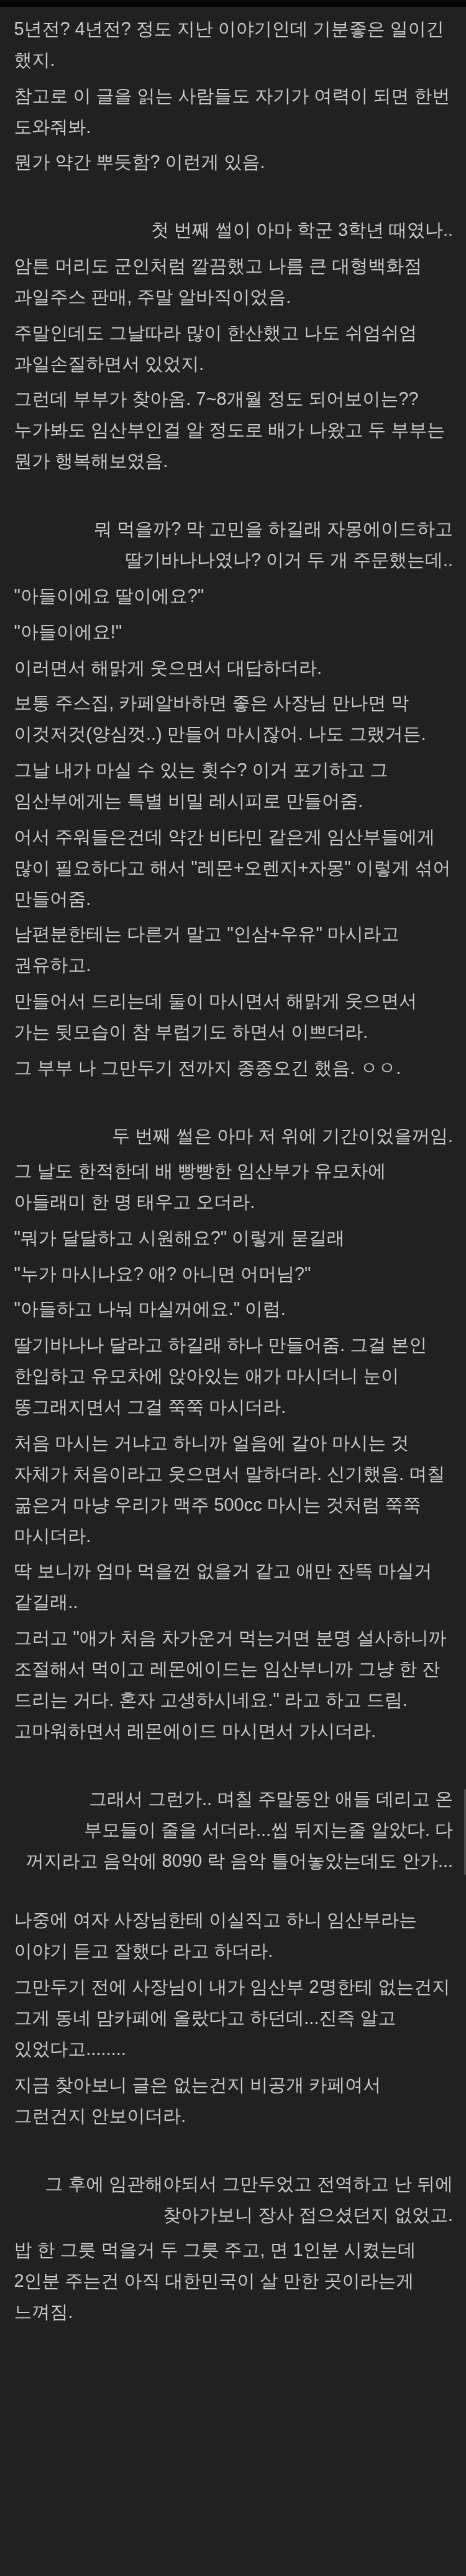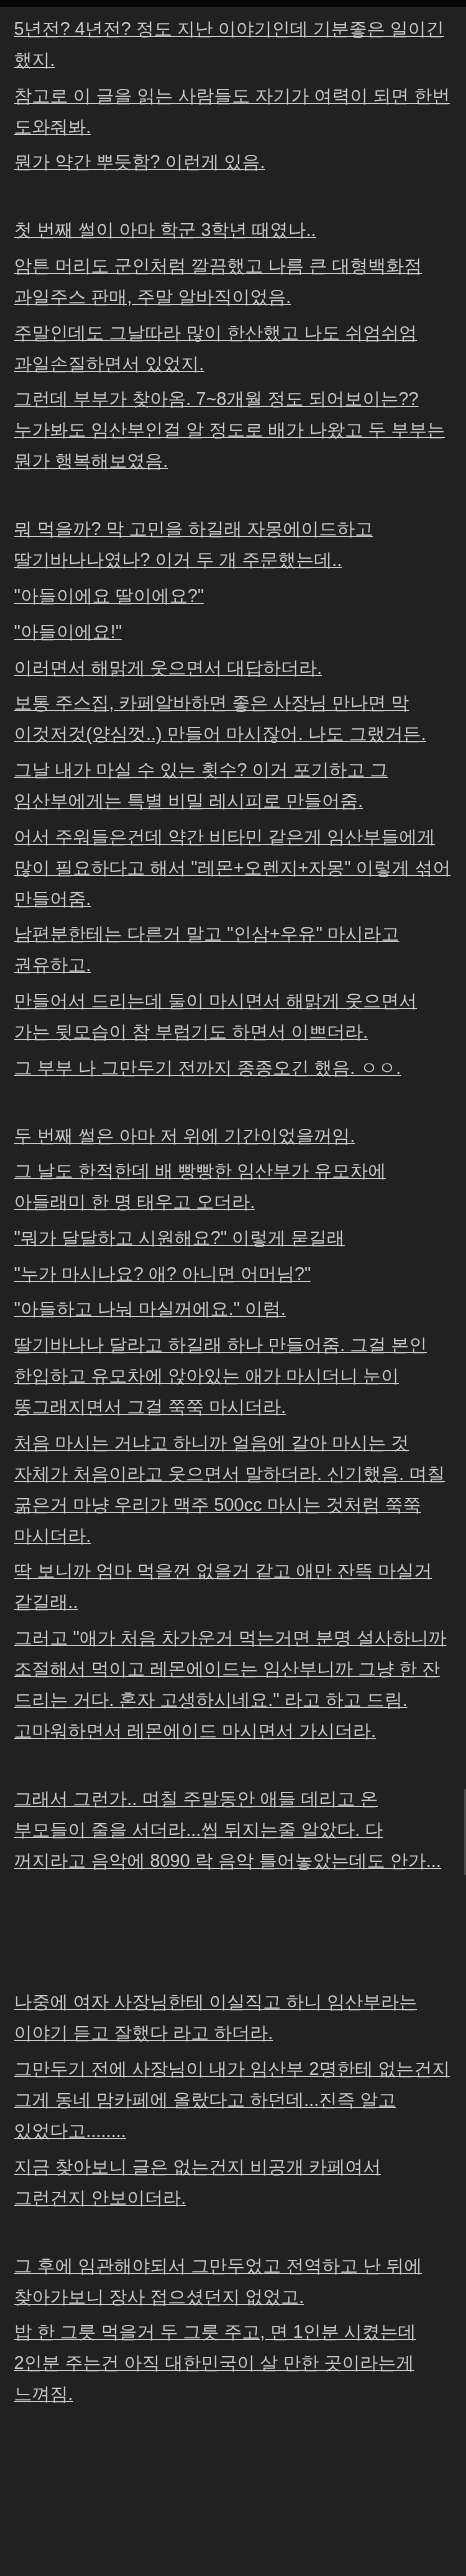--- a/index.html
+++ b/index.html
@@ -24,30 +24,30 @@
     color: #c9c9c9;
     font-size: 18px;
     line-height: 31px;
     word-break: keep-all;
     overflow-wrap: break-word;
   }
   .post-body p.para {
     margin: 0 0 0 0;
     padding: 0;
     margin-top: 4.7px;
-    text-decoration: underline;
   }
   .post-body p.para:first-child {
     margin-top: 0;
   }
   .post-body p.para.gap-1 {
     margin-top: 37px;
+    text-align: right;
   }
   .post-body p.para.gap-2 {
-    margin-top: 110px;
+    margin-top: 28px;
   }
   .scrollbar-thumb {
     position: absolute;
     right: 0;
     top: 1789px;
     width: 3.1px;
     height: 86px;
     background: #4a4a4a;
     border-radius: 1.6px;
   }

